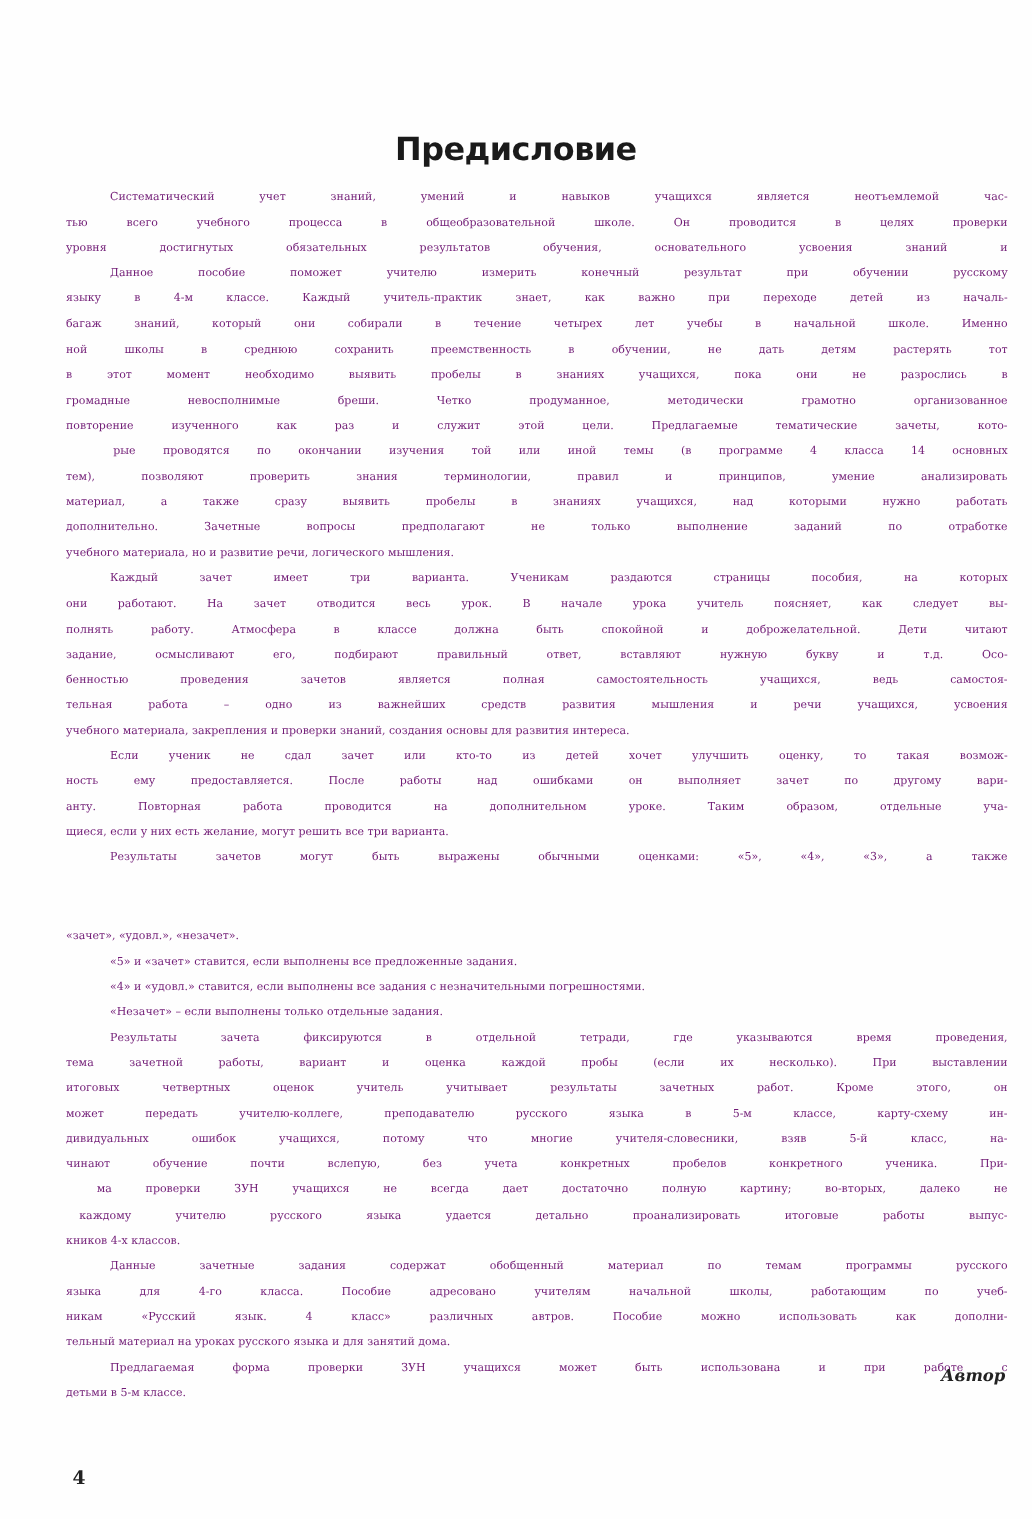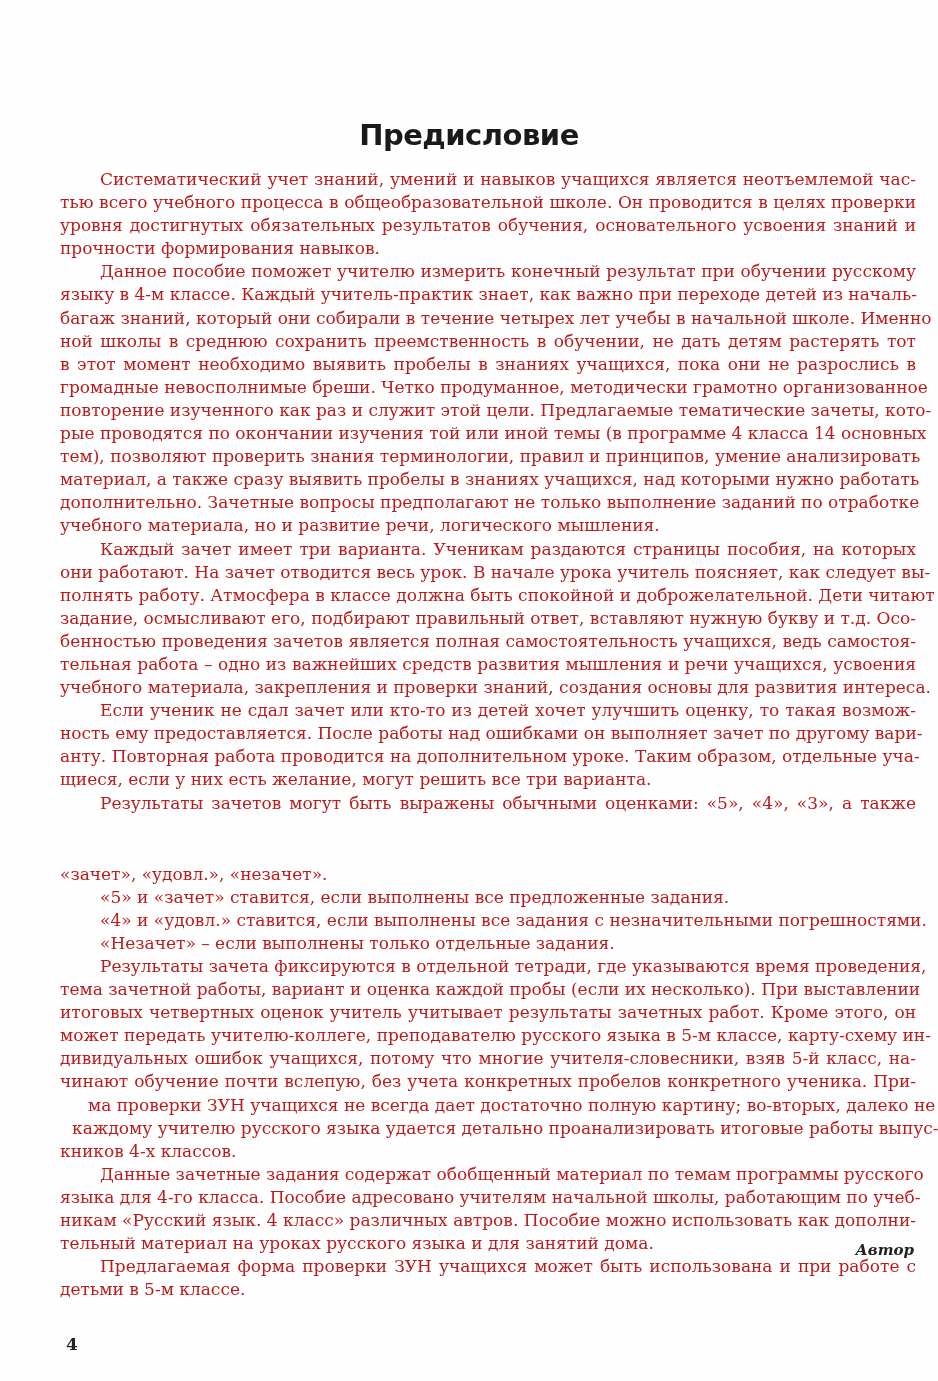--- a/index.html
+++ b/index.html
@@ -5,21 +5,21 @@
     html, body { margin: 0; padding: 0; background: #ffffff; }
     body { width: 938px; height: 1381px; position: relative; overflow: hidden; }
     .page { position: absolute; left: 0; top: 0; width: 938px; height: 1381px; background: #fefefe; }
     .title {
       position: absolute; left: 0; width: 938px; top: 118px; text-align: center;
       font-family: "DejaVu Sans", sans-serif; font-weight: bold; font-size: 29px;
       color: #1a1a1a; letter-spacing: -0.5px;
     }
     .body {
       position: absolute; left: 60px; top: 168px; width: 856px;
-      font-family: "DejaVu Serif", serif; font-size: 17px; color: #b91c1c;
+      font-family: "DejaVu Serif", serif; font-size: 10px; color: #701a75;
       line-height: 23.1px;
     }
     .line { display: block; white-space: nowrap; text-align: justify; text-align-last: justify; height: 23.1px; }
     .line.last { text-align-last: left; }
     .line.indent { padding-left: 40px; }
     .signature {
       position: absolute; right: 24px; top: 1241px;
       font-family: "DejaVu Serif", serif; font-style: italic; font-weight: bold;
       font-size: 15px; color: #222;
     }
@@ -31,31 +31,30 @@
 </head>
 <body>
 
 <div class="page">
   <div class="title">Предисловие</div>
   <div class="body" id="body">
       <div>
         <span class="line indent" style="display: block;"><span style="white-space: nowrap; word-spacing: 0px;">Систематический учет знаний, умений и навыков учащихся является неотъемлемой час-</span></span>
         <span class="line" style="display: block;"><span style="white-space: nowrap; word-spacing: 0px;">тью всего учебного процесса в общеобразовательной школе. Он проводится в целях проверки</span></span>
         <span class="line" style="display: block;"><span style="white-space: nowrap; word-spacing: 0px;">уровня достигнутых обязательных результатов обучения, основательного усвоения знаний и</span></span>
-        <span class="line last" style="display: block;"><span style="white-space: nowrap;">прочности формирования навыков.</span></span>
       </div>
       <div>
         <span class="line indent" style="display: block;"><span style="white-space: nowrap; word-spacing: 0px;">Данное пособие поможет учителю измерить конечный результат при обучении русскому</span></span>
         <span class="line" style="display: block;"><span style="white-space: nowrap; word-spacing: 0px;">языку в 4-м классе. Каждый учитель-практик знает, как важно при переходе детей из началь-</span></span>
         <span class="line" style="display: block;"><span style="white-space: nowrap; word-spacing: 0px;">багаж знаний, который они собирали в течение четырех лет учебы в начальной школе. Именно</span></span>
         <span class="line" style="display: block;"><span style="white-space: nowrap; word-spacing: 0px;">ной школы в среднюю сохранить преемственность в обучении, не дать детям растерять тот</span></span>
         <span class="line" style="display: block;"><span style="white-space: nowrap; word-spacing: 0px;">в этот момент необходимо выявить пробелы в знаниях учащихся, пока они не разрослись в</span></span>
         <span class="line" style="display: block;"><span style="white-space: nowrap; word-spacing: 0px;">громадные невосполнимые бреши. Четко продуманное, методически грамотно организованное</span></span>
         <span class="line" style="display: block;"><span style="white-space: nowrap; word-spacing: 0px;">повторение изученного как раз и служит этой цели. Предлагаемые тематические зачеты, кото-</span></span>
-        <span class="line" style="display: block;"><span style="white-space: nowrap; word-spacing: 0px;">рые проводятся по окончании изучения той или иной темы (в программе 4 класса 14 основных</span></span>
+        <span class="line" style="display: block;"><span style="white-space: nowrap; word-spacing: 0px; margin-left: 43px;">рые проводятся по окончании изучения той или иной темы (в программе 4 класса 14 основных</span></span>
         <span class="line" style="display: block;"><span style="white-space: nowrap; word-spacing: 0px;">тем), позволяют проверить знания терминологии, правил и принципов, умение анализировать</span></span>
         <span class="line" style="display: block;"><span style="white-space: nowrap; word-spacing: 0px;">материал, а также сразу выявить пробелы в знаниях учащихся, над которыми нужно работать</span></span>
         <span class="line" style="display: block;"><span style="white-space: nowrap; word-spacing: 0px;">дополнительно. Зачетные вопросы предполагают не только выполнение заданий по отработке</span></span>
         <span class="line last" style="display: block;"><span style="white-space: nowrap;">учебного материала, но и развитие речи, логического мышления.</span></span>
       </div>
       <div>
         <span class="line indent" style="display: block;"><span style="white-space: nowrap; word-spacing: 0px;">Каждый зачет имеет три варианта. Ученикам раздаются страницы пособия, на которых</span></span>
         <span class="line" style="display: block;"><span style="white-space: nowrap; word-spacing: 0px;">они работают. На зачет отводится весь урок. В начале урока учитель поясняет, как следует вы-</span></span>
         <span class="line" style="display: block;"><span style="white-space: nowrap; word-spacing: 0px;">полнять работу. Атмосфера в классе должна быть спокойной и доброжелательной. Дети читают</span></span>
         <span class="line" style="display: block;"><span style="white-space: nowrap; word-spacing: 0px;">задание, осмысливают его, подбирают правильный ответ, вставляют нужную букву и т.д. Осо-</span></span>

